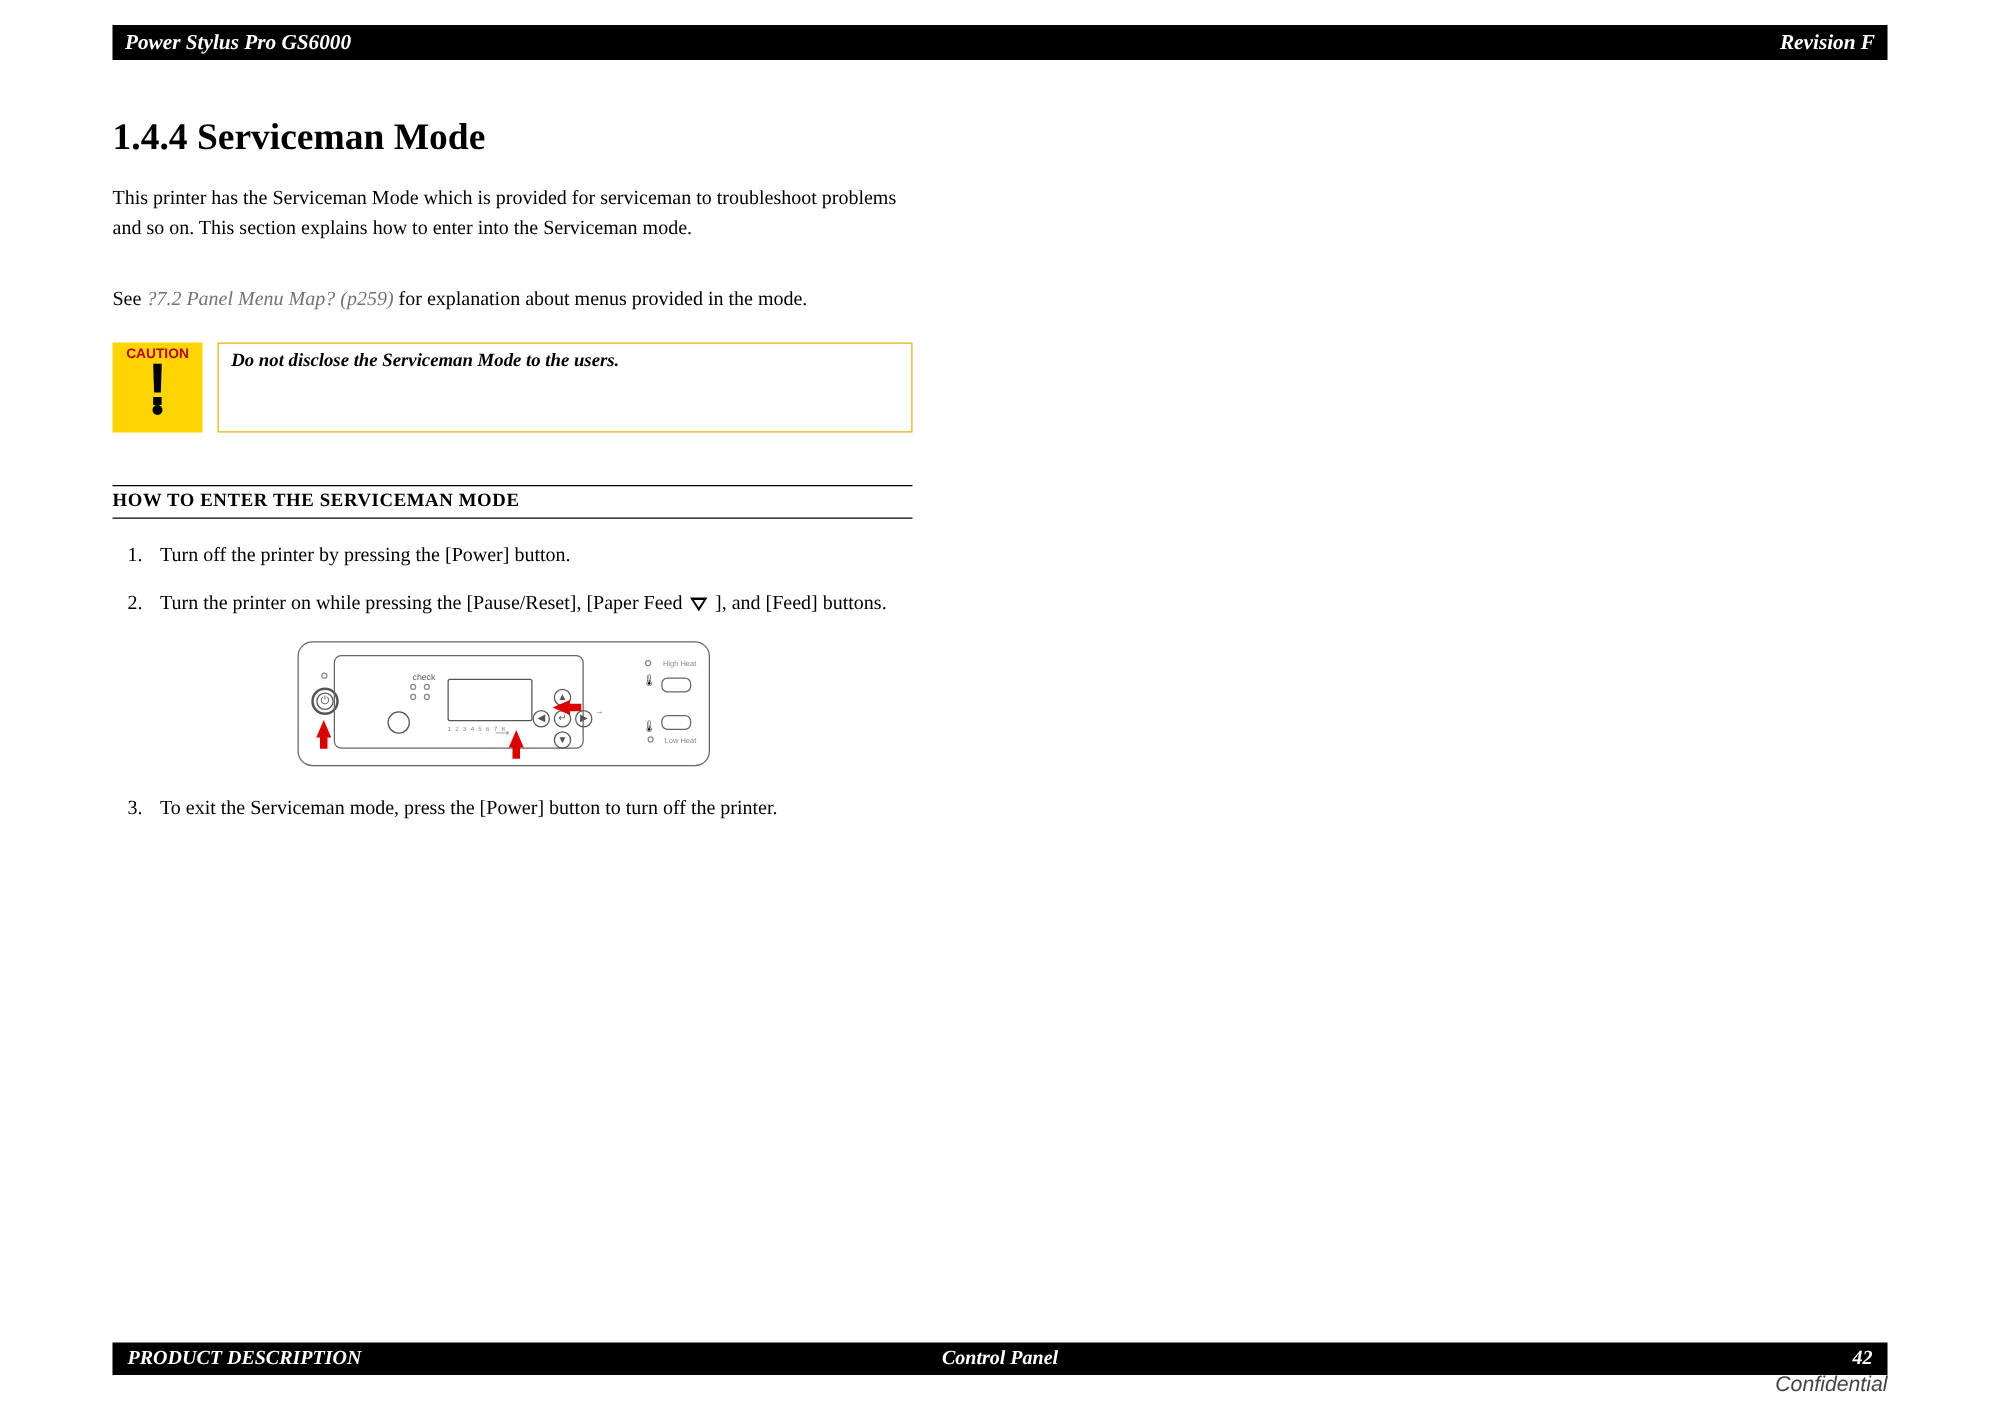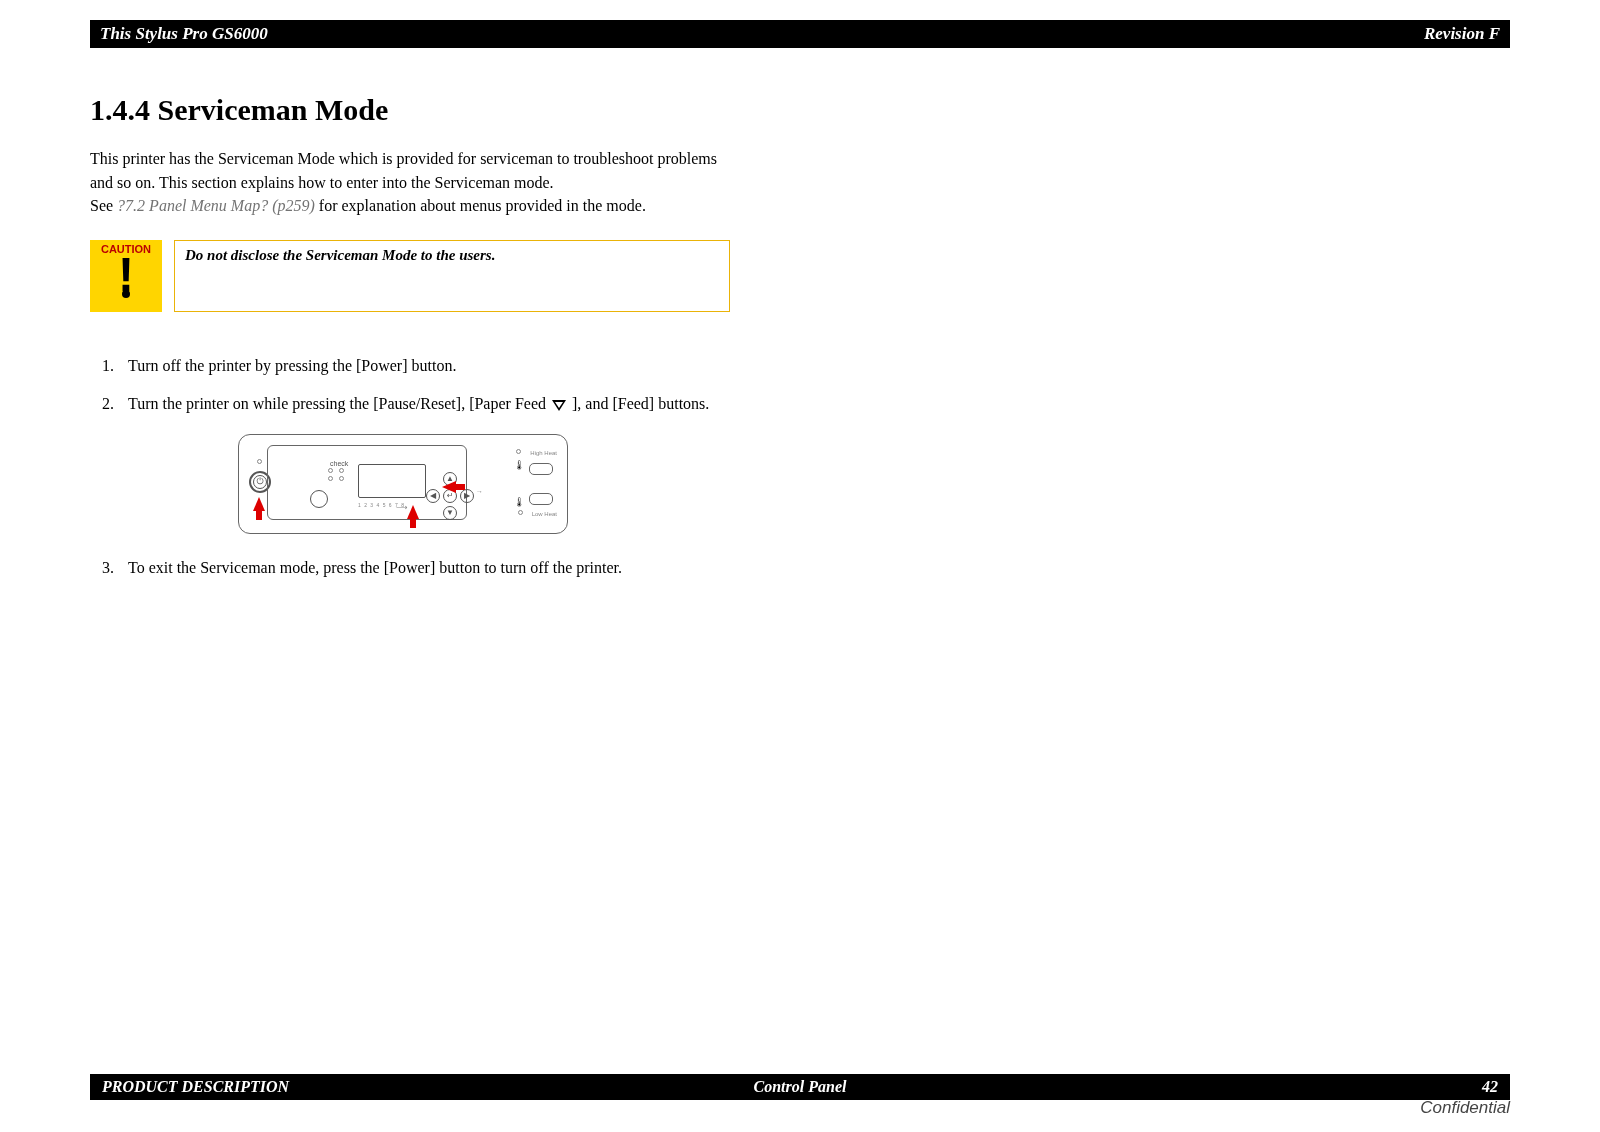--- a/index.html
+++ b/index.html
@@ -30,21 +30,21 @@
   }
   .section-title {
     font-size: 30px;
     font-weight: bold;
     margin-bottom: 20px;
     font-family: Georgia, serif;
   }
   .intro-text {
     font-size: 16px;
     line-height: 1.5;
-    margin-bottom: 2px;
+    margin-bottom: 36px;
   }
   .see-text {
     font-size: 16px;
     margin-bottom: 25px;
   }
   .link {
     color: #737373;
     font-style: italic;
   }
   .caution-row {
@@ -240,21 +240,21 @@
     font-style: italic;
     color: #444;
     font-size: 17px;
   }
 </style>
 </head>
 <body>
 
 <div class="page">
   <div class="header-bar">
-    <span>This Stylus Pro GS6000</span>
+    <span>Power Stylus Pro GS6000</span>
     <span>Revision F</span>
   </div>
 
   <div class="content">
     <h2 class="section-title">1.4.4  Serviceman Mode</h2>
 
     <p class="intro-text">This printer has the Serviceman Mode which is provided for serviceman to troubleshoot problems and so on. This section explains how to enter into the Serviceman mode.</p>
 
     <p class="see-text">
       <span>See </span><span class="link">?7.2 Panel Menu Map? (p259)</span><span> for explanation about menus provided in the mode.</span>
@@ -262,20 +262,23 @@
 
     <div class="caution-row">
       <div class="caution-box">
         <div class="caution-label">CAUTION</div>
         <div class="excl">!</div>
         <div class="excl-dot"></div>
       </div>
       <div class="caution-text-box">Do not disclose the Serviceman Mode to the users.</div>
     </div>
 
+    <div class="sub-heading-wrap">
+      <div class="sub-heading">HOW TO ENTER THE SERVICEMAN MODE</div>
+    </div>
 
     <ol class="steps">
       <li>Turn off the printer by pressing the [Power] button.</li>
       <li>
         <span>Turn the printer on while pressing the [Pause/Reset], [Paper Feed </span><span class="down-tri"></span><span> ], and [Feed] buttons.</span>
 
         <div class="panel-diagram">
           <div class="power-led"></div>
           <div class="power-btn">
               <div class="power-btn-inner">⏻</div>

